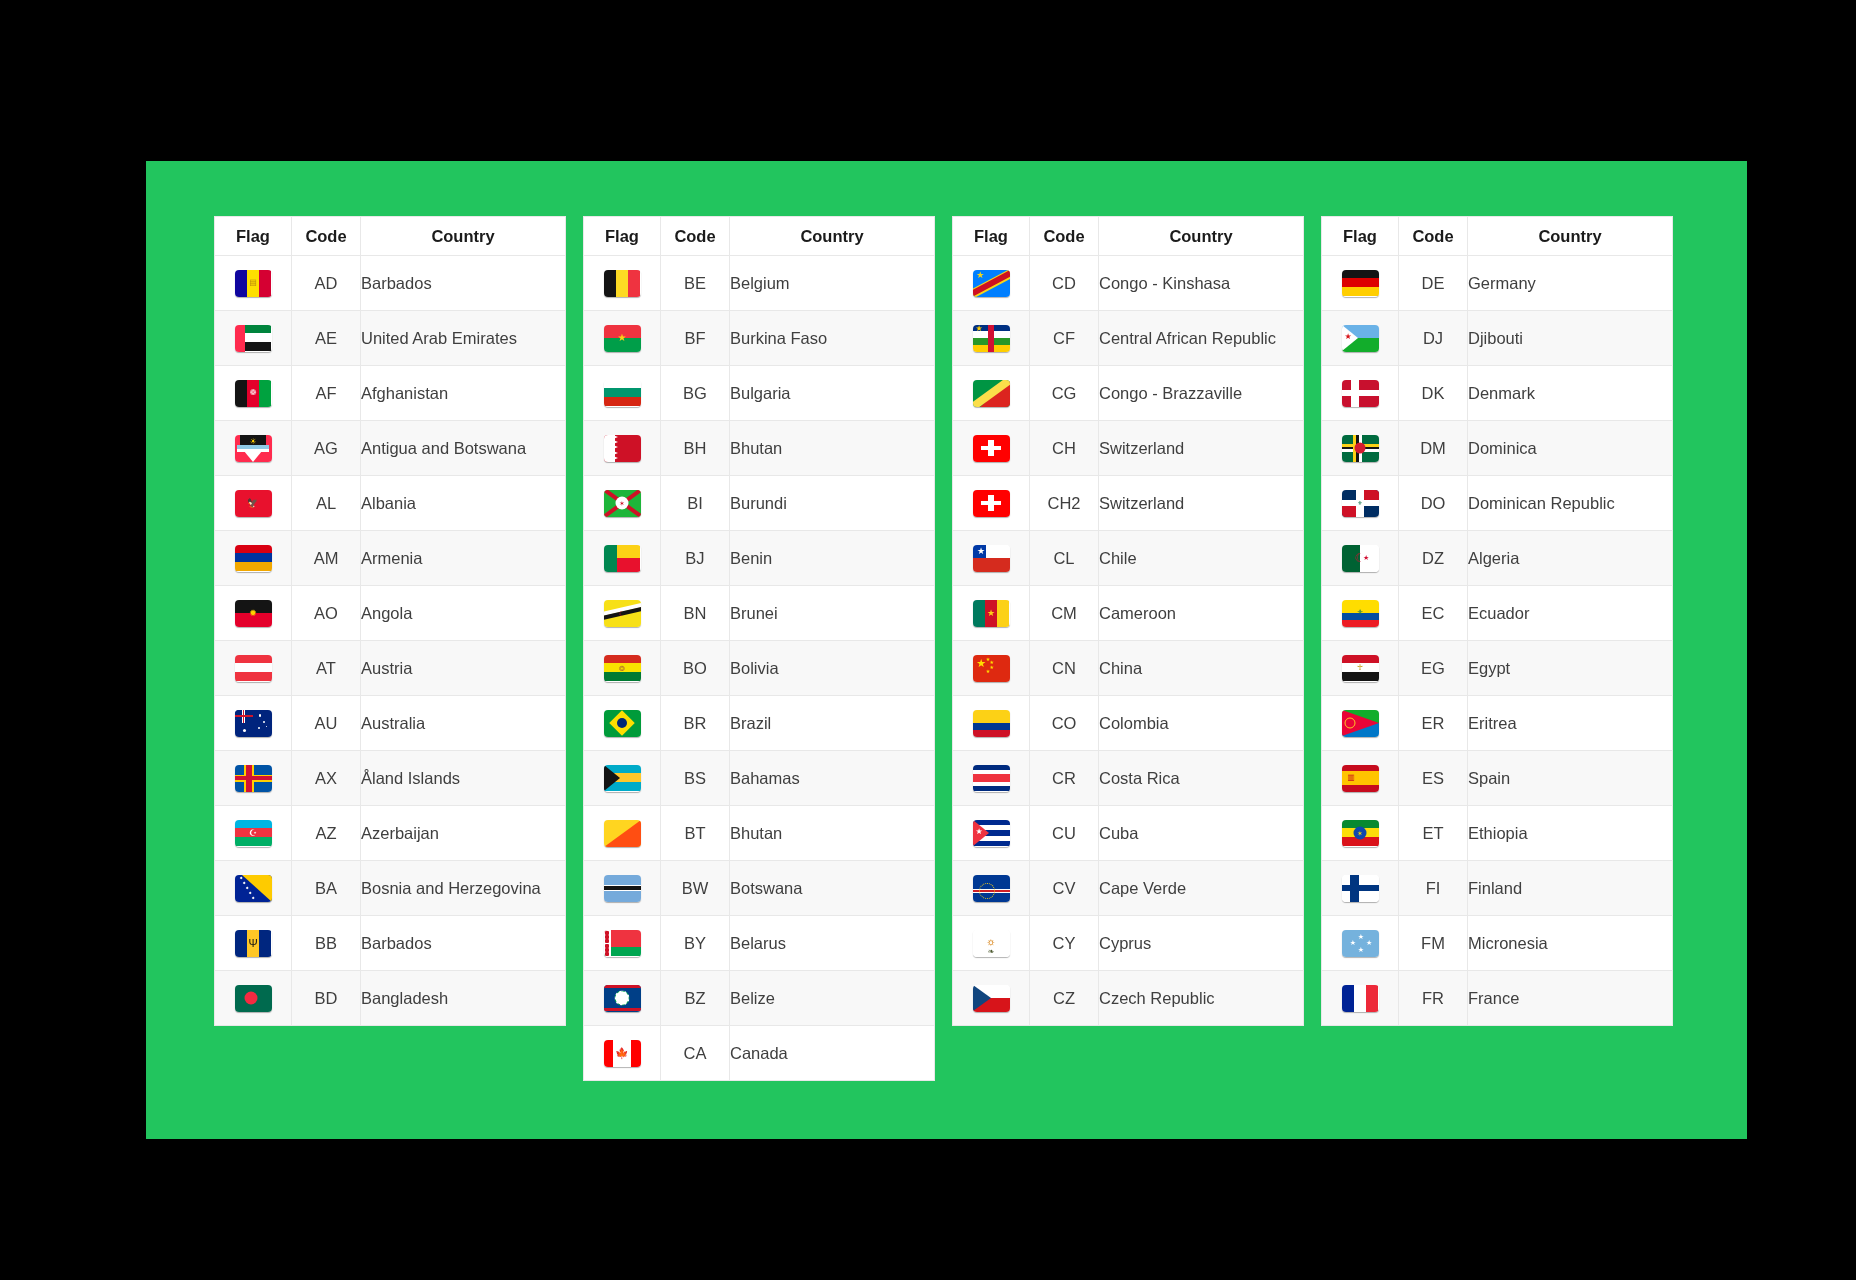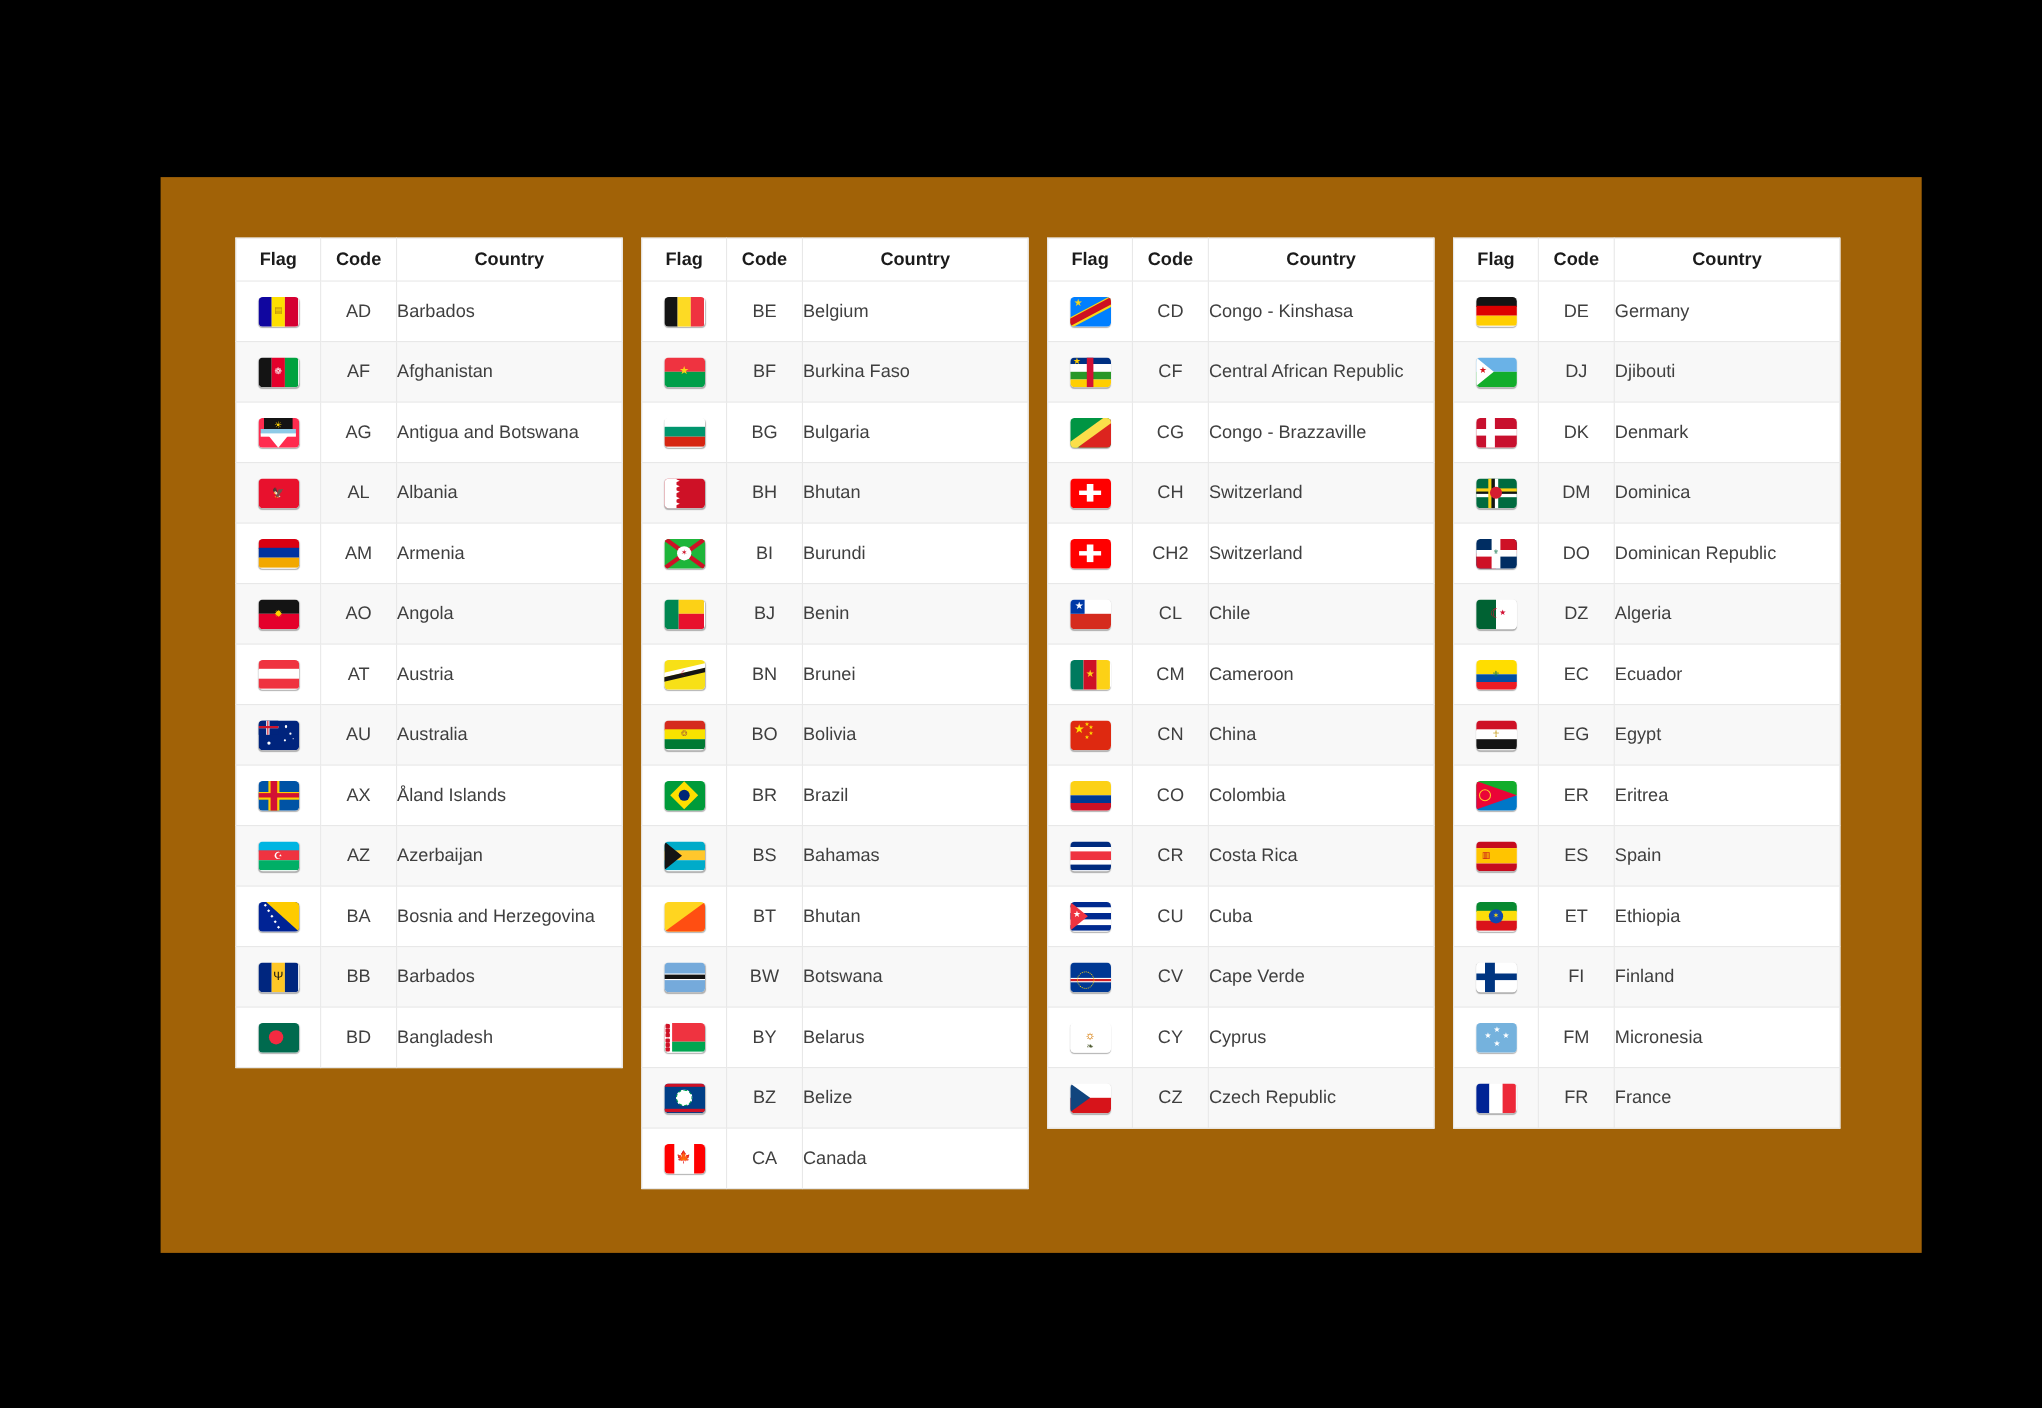--- a/index.html
+++ b/index.html
@@ -17,21 +17,21 @@
     width: 1856px;
     height: 1280px;
     background: #000000;
   }
   #sheet {
     position: absolute;
     left: 146px;
     top: 161px;
     width: 1601px;
     height: 978px;
-    background: #a16207;
+    background: #22c55e;
   }
   #tables-row {
     position: absolute;
     left: 68px;
     top: 55px;
     display: flex;
     flex-direction: row;
     align-items: flex-start;
     gap: 0px;
   }
@@ -138,20 +138,25 @@
                 <th class="h-country">Country</th>
               </tr>
             </thead>
             <tbody>
               <tr>
                 <td class="c-flag"><span class="flag v3"><i style="background:#10069f"></i><i style="background:#fedf00"></i><i style="background:#d50032"></i><span style="color:#b8860b;font-size:8px;" class="emblem">▤</span></span></td>
                 <td class="c-code">AD</td>
                 <td class="c-country">Barbados</td>
               </tr>
               <tr>
+                <td class="c-flag"><span class="flag"><i style="left:0;top:0;width:28%;height:100%;background:#ff2b4e"></i><i style="left:28%;top:0;width:72%;height:33.4%;background:#00843d"></i><i style="left:28%;top:33.3%;width:72%;height:33.4%;background:#ffffff"></i><i style="left:28%;top:66.6%;width:72%;height:33.4%;background:#141414"></i></span></td>
+                <td class="c-code">AE</td>
+                <td class="c-country">United Arab Emirates</td>
+              </tr>
+              <tr>
                 <td class="c-flag"><span class="flag v3"><i style="background:#141414"></i><i style="background:#e4002b"></i><i style="background:#00a23f"></i><span style="color:#ffffff;font-size:8px;" class="emblem">❁</span></span></td>
                 <td class="c-code">AF</td>
                 <td class="c-country">Afghanistan</td>
               </tr>
               <tr>
                 <td class="c-flag"><span class="flag"><i style="left:0;top:0;width:100%;height:100%;background:#ff2b4e"></i><i style="left:14%;top:0;width:72%;height:42%;background:#141414"></i><i style="left:8%;top:40%;width:84%;height:16%;background:#8ecae6"></i><i style="left:8%;top:54%;width:84%;height:12%;background:#ffffff"></i><i style="position:absolute;left:50%;top:60%;transform:translateX(-50%);width:0;height:0;border-left:9px solid transparent;border-right:9px solid transparent;border-top:11px solid #ffffff;"></i><span style="color: rgb(255, 209, 0); font-size: 8px; top: 26%;" class="emblem">☀</span></span></td>
                 <td class="c-code">AG</td>
                 <td class="c-country">Antigua and Botswana</td>
               </tr>
               <tr>

